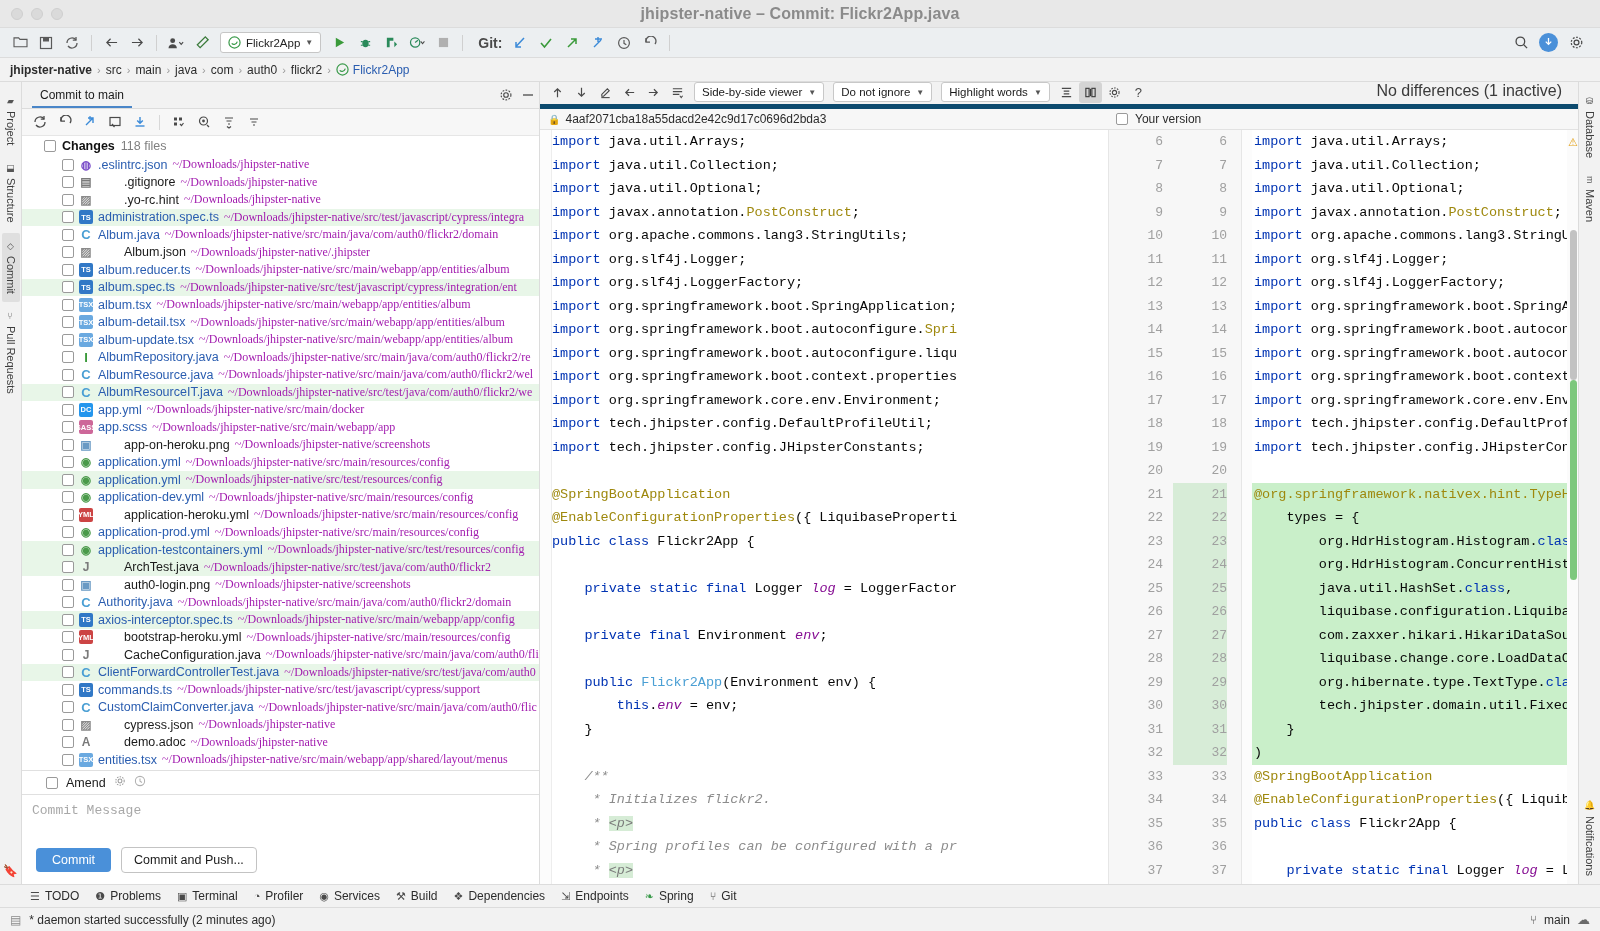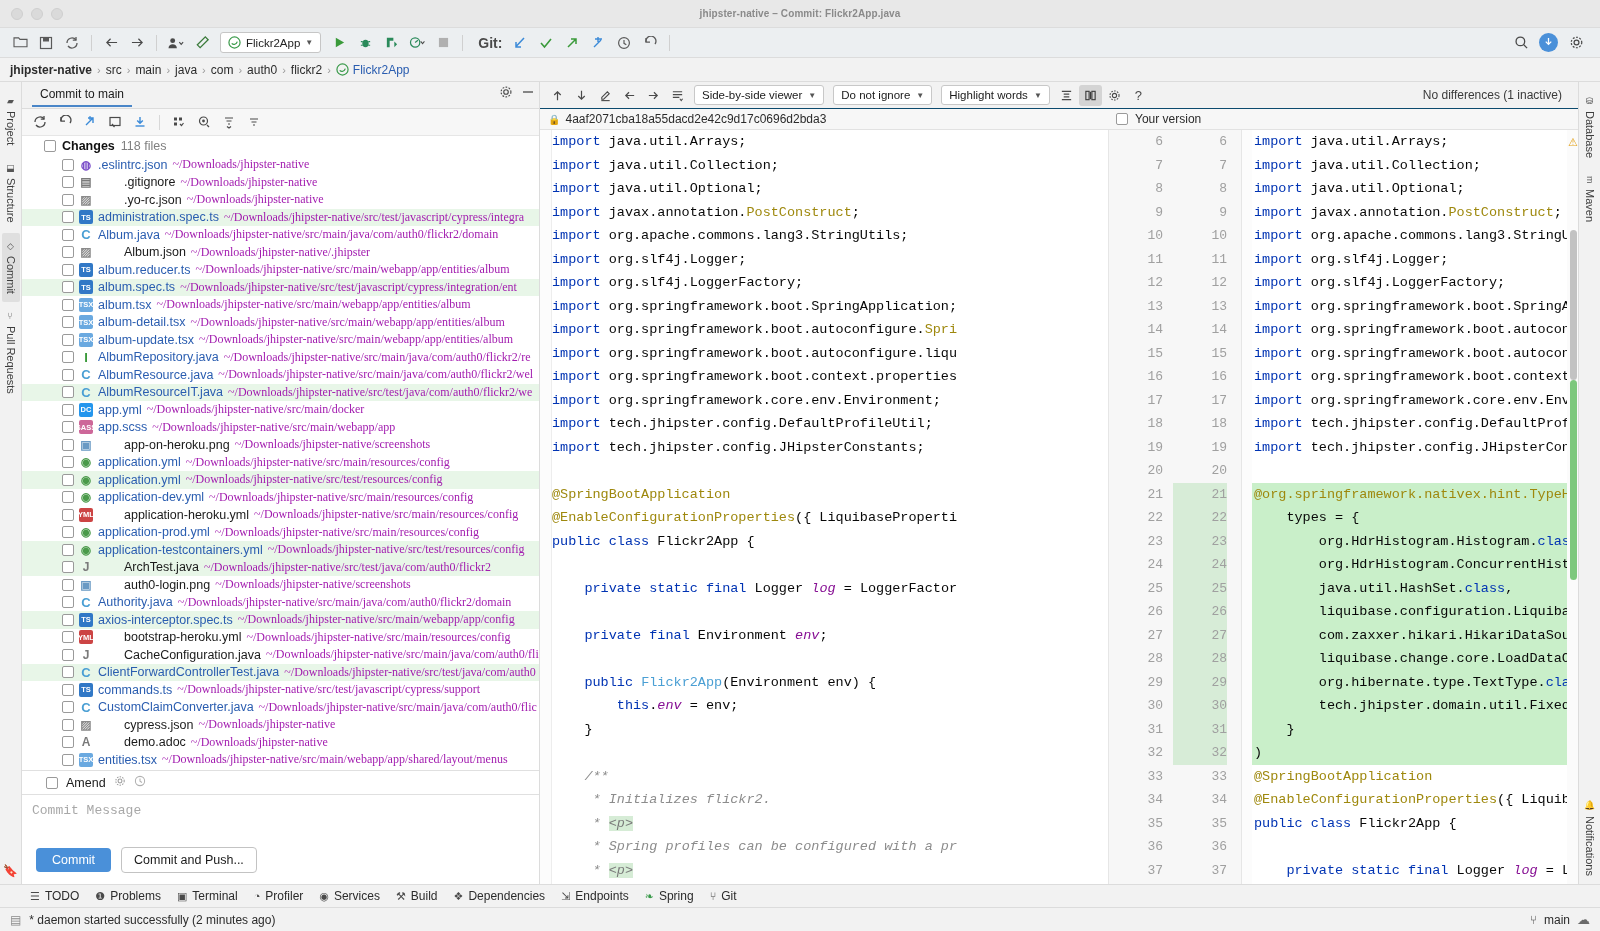--- a/index.html
+++ b/index.html
@@ -15,21 +15,21 @@
 
   
   .titlebar {
     height: 28px; background: #e8e8e8; border-bottom: 1px solid #dcdcdc;
     display: flex; align-items: center; position: relative; flex: 0 0 28px;
   }
   .traffic { display: flex; gap: 8px; padding-left: 11px; }
   .tl { width: 12px; height: 12px; border-radius: 50%; background: #dadada; border: 1px solid #cfcfcf; }
   .title-text {
     position: absolute; left: 0; right: 0; text-align: center;
-    font-size: 10px; font-weight: bold; color: #8a8a8a; letter-spacing: .1px;
+    font-size: 16px; font-weight: bold; color: #8a8a8a; letter-spacing: .1px;
   }
 
   
   .toolbar {
     height: 30px; background: #eceff1; border-bottom: 1px solid #dcdcdc;
     display: flex; align-items: center; padding: 0 8px; gap: 2px; flex: 0 0 30px;
   }
   .tb-btn {
     width: 24px; height: 22px; display: flex; align-items: center; justify-content: center;
     border-radius: 3px; color: #5a5a5a;
@@ -81,21 +81,21 @@
   .vstrip-right .vtab { writing-mode: vertical-rl; }
   .vfill { flex: 1 1 auto; }
 
   
   .commit-panel {
     width: 518px; flex: 0 0 518px; background: #fff; border-right: 1px solid #dcdcdc;
     display: flex; flex-direction: column; min-height: 0;
   }
   .commit-tabbar {
     height: 27px; background: #f2f2f2; border-bottom: 1px solid #dcdcdc;
-    display: flex; align-items: flex-start; padding-left: 10px; flex: 0 0 27px;
+    display: flex; align-items: center; padding-left: 10px; flex: 0 0 27px;
   }
   .commit-tab {
     font-size: 12px; color: #1a1a1a; padding: 5px 8px 4px; border-bottom: 2px solid #4a86c8;
   }
   .commit-tabbar .spacer { flex: 1; }
   .ct-ic { width: 22px; height: 20px; display: flex; align-items: center; justify-content: center; color: #5a5a5a; }
   .commit-toolbar {
     height: 27px; background: #f7f7f7; border-bottom: 1px solid #e6e6e6;
     display: flex; align-items: center; padding-left: 6px; gap: 1px; flex: 0 0 27px;
   }
@@ -156,31 +156,31 @@
     padding: 5px 16px; font-size: 12.5px; font-family: inherit;
   }
   .btn-default {
     background: #fff; color: #1a1a1a; border: 1px solid #c3c3c3; border-radius: 4px;
     padding: 5px 12px; font-size: 12.5px; font-family: inherit;
   }
 
   
   .diff-area { flex: 1 1 auto; display: flex; flex-direction: column; min-width: 0; background: #fff; }
   .diff-toolbar {
-    height: 27px; background: #f2f2f2; border-bottom: 1px solid #0c4a6e;
-    display: flex; align-items: center; padding: 0 6px; gap: 1px; flex: 0 0 27px;
+    height: 27px; background: #f2f2f2; border-bottom: 5px solid #0c4a6e;
+    display: flex; padding: 0 6px; gap: 1px; flex: 0 0 27px;
   }
   .db { width: 23px; height: 21px; display: flex; align-items: center; justify-content: center; color: #4a4a4a; font-size: 13px; }
   .db.act { background: #d4d4d4; border-radius: 3px; }
   .dsel {
     height: 20px; background: #fff; border: 1px solid #c8c8c8; border-radius: 3px;
     display: flex; align-items: center; gap: 6px; padding: 0 7px; margin: 0 4px;
     font-size: 11.5px; color: #1a1a1a;
   }
-  .no-diff { margin-left: auto; font-size: 12px; color: #3a3a3a; padding-right: 10px; }
+  .no-diff { margin-left: auto; font-size: 16px; color: #3a3a3a; padding-right: 10px; }
 
   .diff-hdr {
     height: 21px; display: flex; background: #f7f7f7; border-bottom: 1px solid #e2e2e2; flex: 0 0 21px;
     align-items: center; font-size: 12px;
   }
   .diff-hdr .lft { width: 568px; flex: 0 0 568px; display: flex; align-items: center; gap: 5px; padding-left: 8px; color: #2b2b2b; }
   .diff-hdr .rgt { flex: 1; display: flex; align-items: center; gap: 7px; padding-left: 8px; color: #2b2b2b; }
   .lock { font-size: 10px; color: #6a6a6a; }
 
   .diff-panes { flex: 1 1 auto; display: flex; min-height: 0; position: relative; overflow: hidden; }
@@ -524,21 +524,21 @@
             </div>
             <div class="frow">
               <div class="chk"></div>
               <div class="ficon ic-gen">▤</div>
               <span class="fname plain">.gitignore</span>
               <span class="fpath">~/Downloads/jhipster-native</span>
             </div>
             <div class="frow">
               <div class="chk"></div>
               <div class="ficon ic-json">▨</div>
-              <span class="fname plain">.yo-rc.json</span>
+              <span class="fname plain">.yo-rc.hint</span>
               <span class="fpath">~/Downloads/jhipster-native</span>
             </div>
             <div class="frow green">
               <div class="chk"></div>
               <div class="ficon ic-ts">TS</div>
               <span class="fname">administration.spec.ts</span>
               <span class="fpath">~/Downloads/jhipster-native/src/test/javascript/cypress/integra</span>
             </div>
             <div class="frow">
               <div class="chk"></div>

